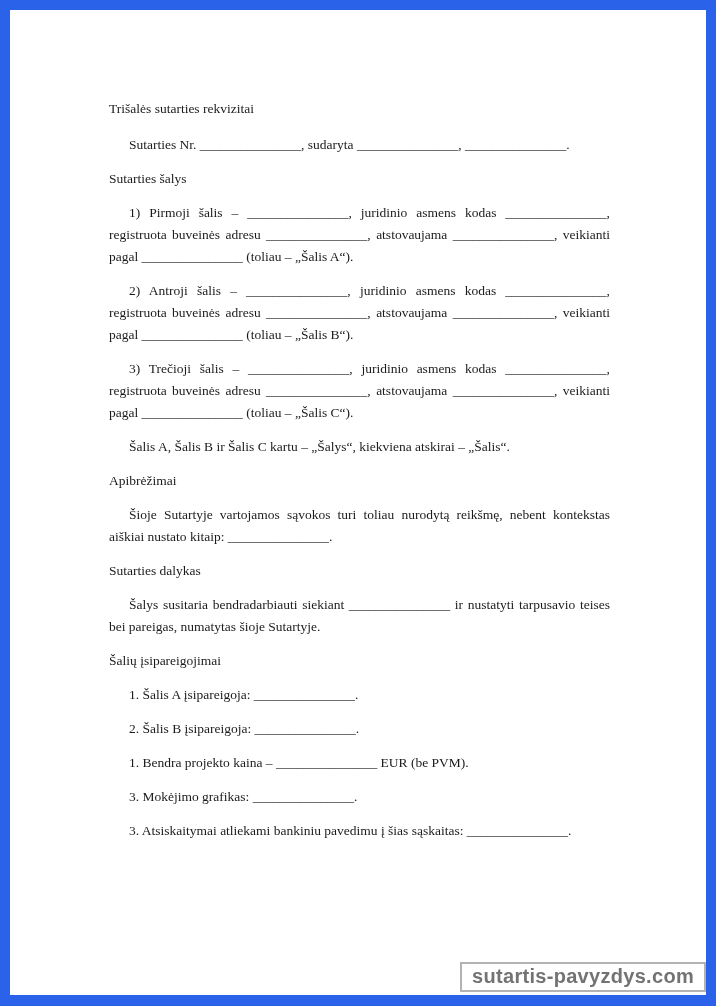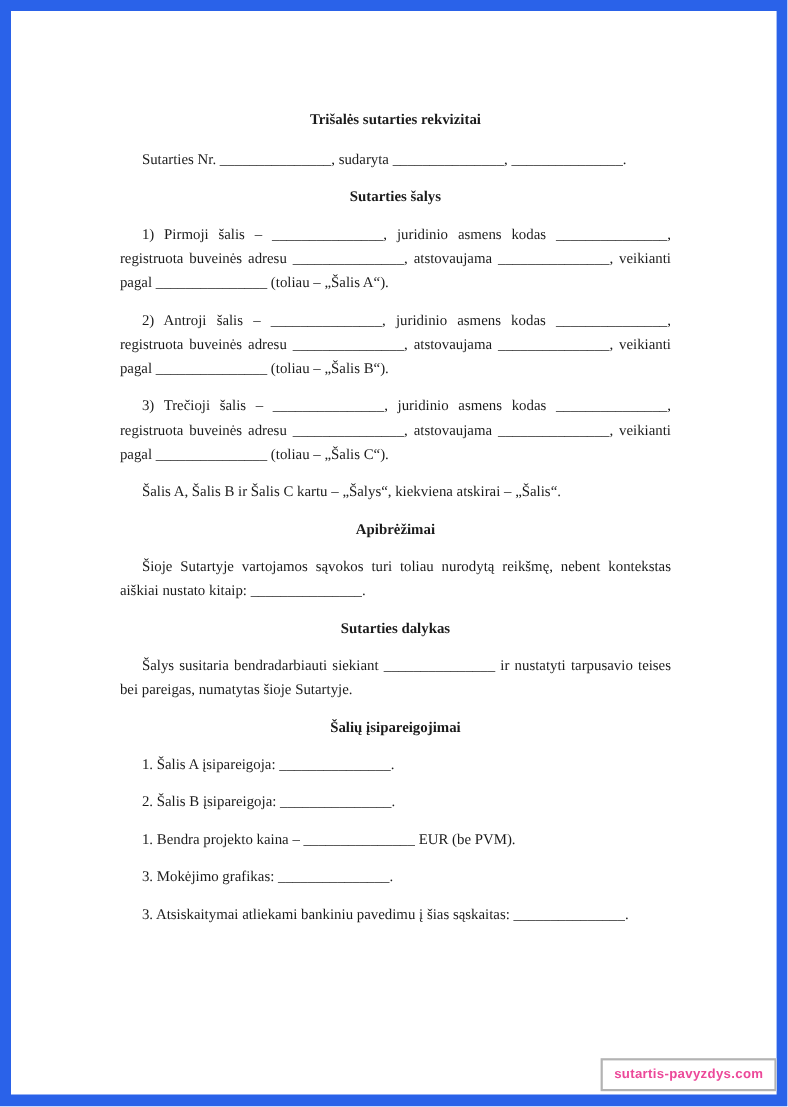--- a/index.html
+++ b/index.html
@@ -25,44 +25,43 @@
   .content {
     box-sizing: border-box;
     width: 100%;
     height: 100%;
     padding: 88px 96px 0 99px;
   }
   .content p {
     margin: 0 0 12px 0;
   }
   .h {
-    font-weight: bold;
-    text-align: center;
+    font-weight: normal;
   }
   .title {
     margin-bottom: 14px !important;
   }
   .indent {
     text-indent: 20px;
   }
   .just {
     text-align: justify;
   }
   .watermark {
     position: absolute;
     right: 0;
     bottom: 3px;
     background: #ffffff;
     border: 2px solid #b3b3b3;
     padding: 2px 10px 3px 10px;
     font-family: "Liberation Sans", "DejaVu Sans", sans-serif;
     font-weight: bold;
-    font-size: 12px;
+    font-size: 20px;
     line-height: 21px;
-    color: #ec4899;
+    color: #737373;
     letter-spacing: 0.3px;
     white-space: nowrap;
   }
 </style>
 </head>
 <body>
 
 <div class="page">
   <div class="content">
 

